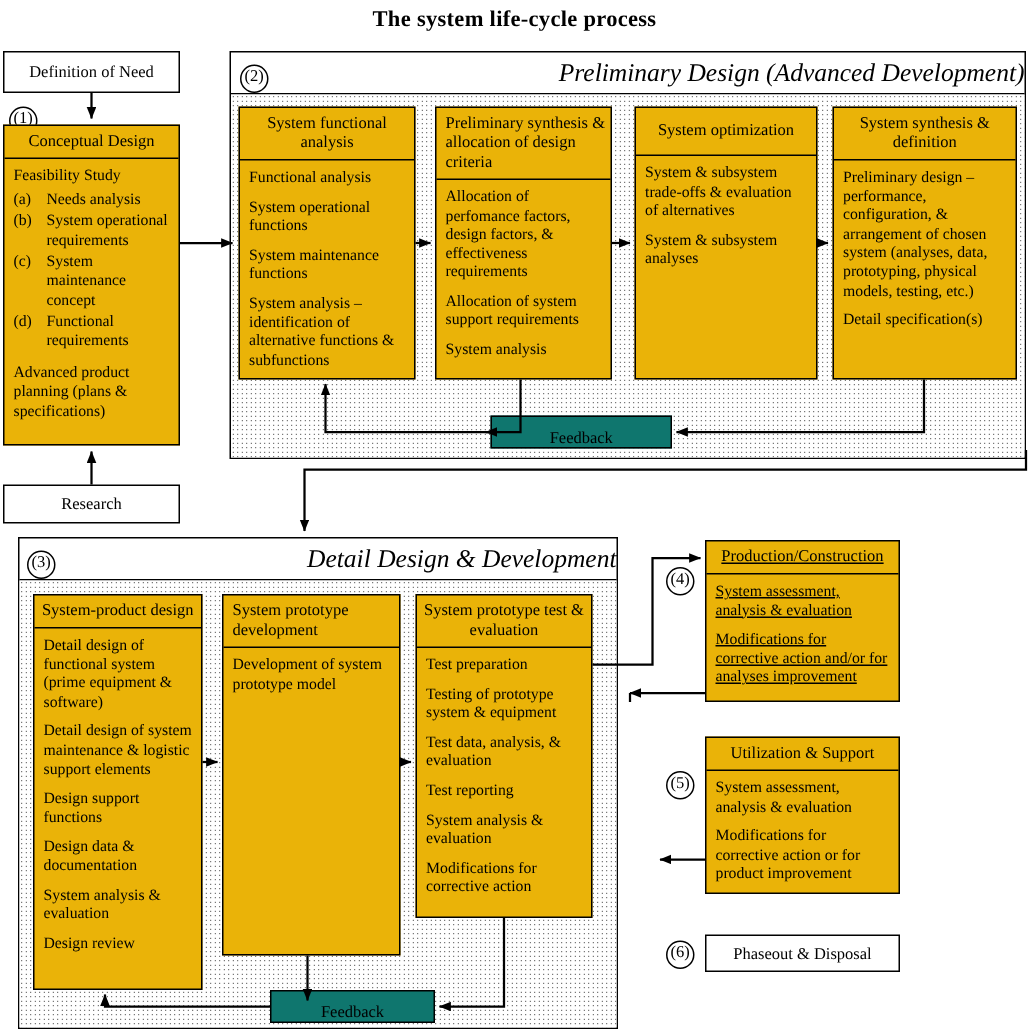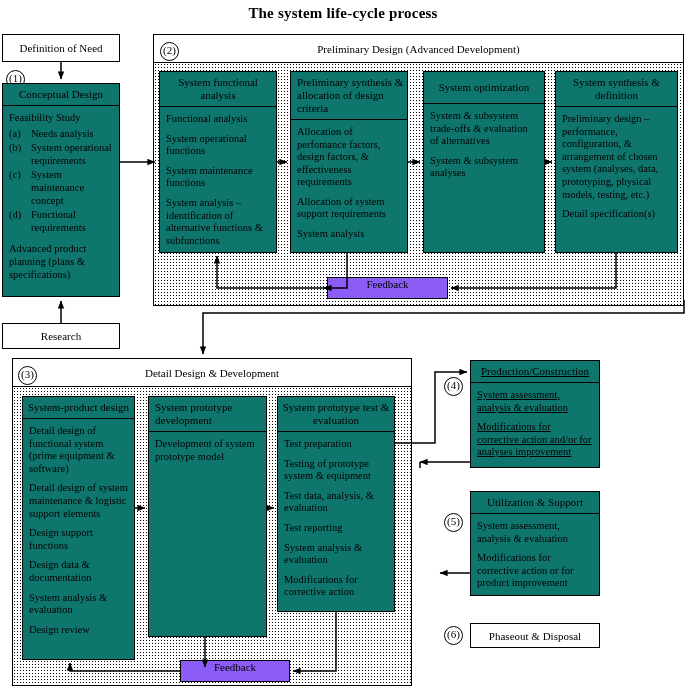--- a/index.html
+++ b/index.html
@@ -5,46 +5,46 @@
   html,body{margin:0;padding:0;background:#fff;}
   body{width:686px;height:686px;position:relative;
        font-family:"Liberation Serif","DejaVu Serif",serif;color:#000;}
   #root{position:absolute;left:0;top:0;width:686px;height:686px;overflow:hidden;}
 
   .abs{position:absolute;box-sizing:border-box;}
 
   .title{font-weight:bold;font-size:15px;text-align:center;letter-spacing:.2px;}
 
   
-  .box{border:1.4px solid #000;background:#0f766e;}
+  .box{border:1.4px solid #000;background:#eab308;}
   .box .hdr{text-align:center;font-size:11px;line-height:1.18;padding:4px 3px 4px 3px;}
   .box .hdr.withrule{border-bottom:1.4px solid #000;}
   .box .body{font-size:10.5px;line-height:1.2;padding:6px 5px 4px 6px;}
   .box .body p{margin:0 0 7px 0;}
   .box .body p:last-child{margin-bottom:0;}
 
   
   .labelbox{border:1.4px solid #000;background:#fff;display:flex;align-items:center;
             justify-content:center;font-size:11px;text-align:center;}
 
   
   .panel{border:1.4px solid #000;background:#fff;}
-  .panel > .ptitle{text-align:center;font-size:11px;padding:3px 0 3px 0;
+  .panel > .ptitle{text-align:right;font-size:17px;padding:3px 0 3px 0;
                    border-bottom:1.4px solid #000;position:relative;height:28px;
-                   box-sizing:border-box;line-height:22px;}
+                   box-sizing:border-box;line-height:22px;font-style:italic;}
   .panel > .pbody{position:absolute;left:0;right:0;bottom:0;top:28px;
      background-color:#fff;
      background-image:radial-gradient(#000 0.55px, transparent 0.6px);
      background-size:3px 3px;}
 
   .num{position:absolute;font-size:13px;}
   .circ{display:inline-block;width:17px;height:17px;border:1.1px solid #000;
         border-radius:50%;text-align:center;line-height:15px;font-size:11px;}
 
-  .feedback{border:1.4px solid #000;background:#8b5cf6;display:flex;align-items:flex-start;
+  .feedback{border:1.4px solid #000;background:#0f766e;display:flex;align-items:flex-end;
             justify-content:center;font-size:11px;}
 
   svg.ar{position:absolute;left:0;top:0;width:686px;height:686px;overflow:visible;
          pointer-events:none;}
   .li{display:flex;margin:0 0 2px 0;font-size:10.5px;line-height:1.2;}
   .li .k{width:22px;flex:0 0 22px;}
   .li .t{flex:1;}
 </style>
 </head>
 <body>

